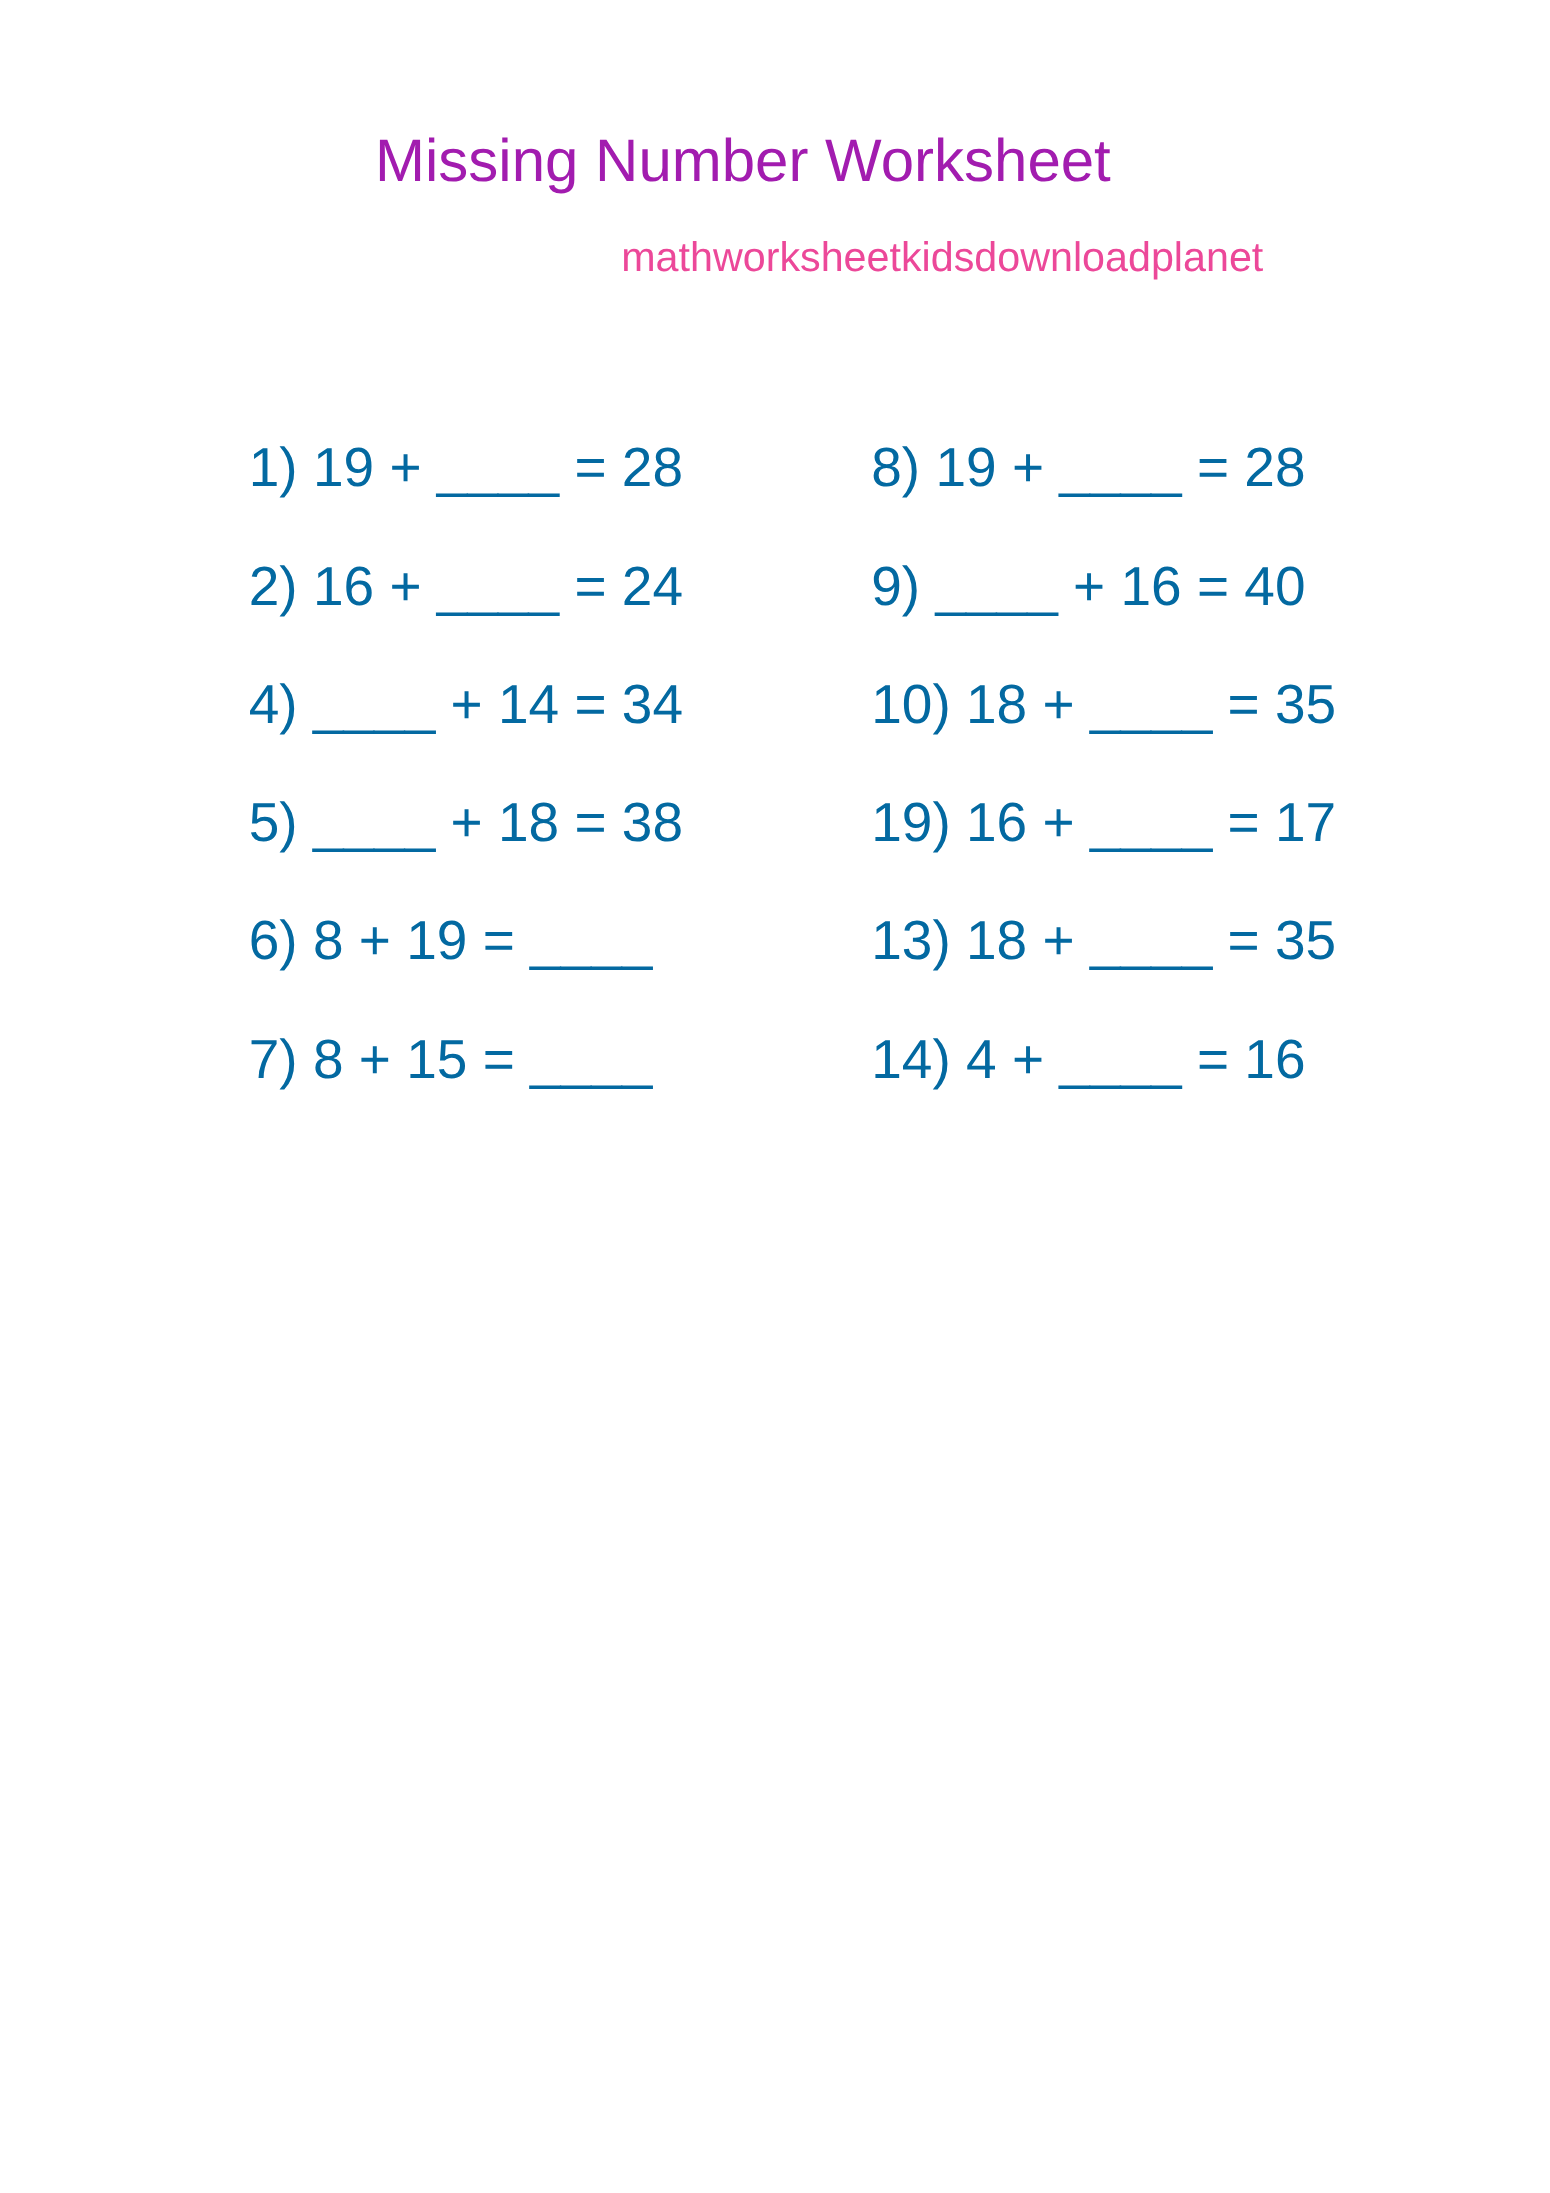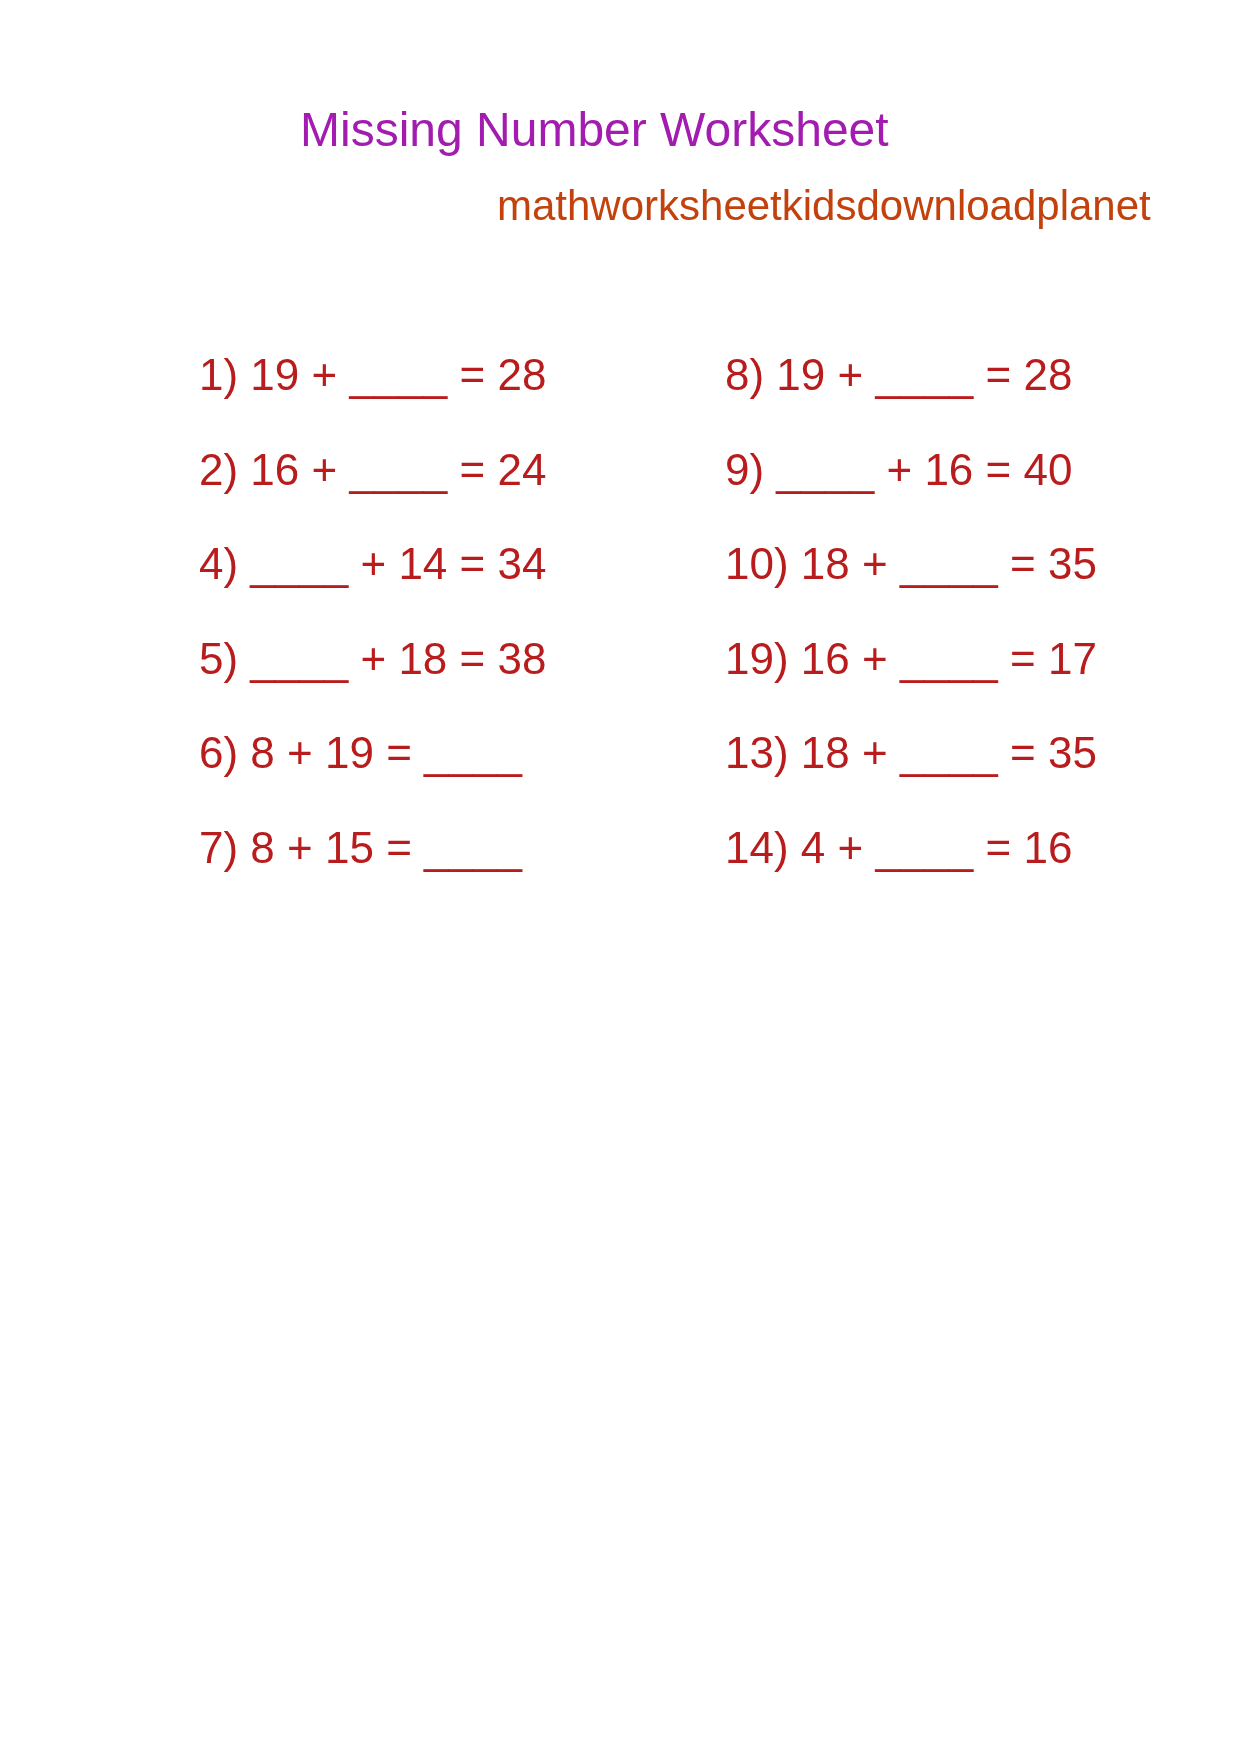--- a/index.html
+++ b/index.html
@@ -21,37 +21,37 @@
       top: 96px;
       font-size: 48px;
       line-height: 68px;
       white-space: nowrap;
       color: #a21caf;
     }
     .subtitle {
       position: absolute;
       left: 497px;
       top: 181px;
-      font-size: 42px;
+      font-size: 33px;
       line-height: 50px;
       white-space: nowrap;
-      color: #c2410c;
+      color: #ec4899;
     }
     .column {
       position: absolute;
       top: 347px;
     }
     .column.left { left: 199px; }
-    .column.right { left: 697px; margin-left: 28px; }
+    .column.right { left: 697px; }
     .problem {
       height: 94.5px;
       font-size: 44px;
       line-height: 56px;
       white-space: nowrap;
-      color: #b91c1c;
+      color: #0369a1;
     }
   </style>
 </head>
 <body>
 
 <div class="title">Missing Number Worksheet</div>
 <div class="subtitle">mathworksheetkidsdownloadplanet</div>
 
 <div class="column left">
   <div class="problem">1) 19 + ____ = 28</div>

